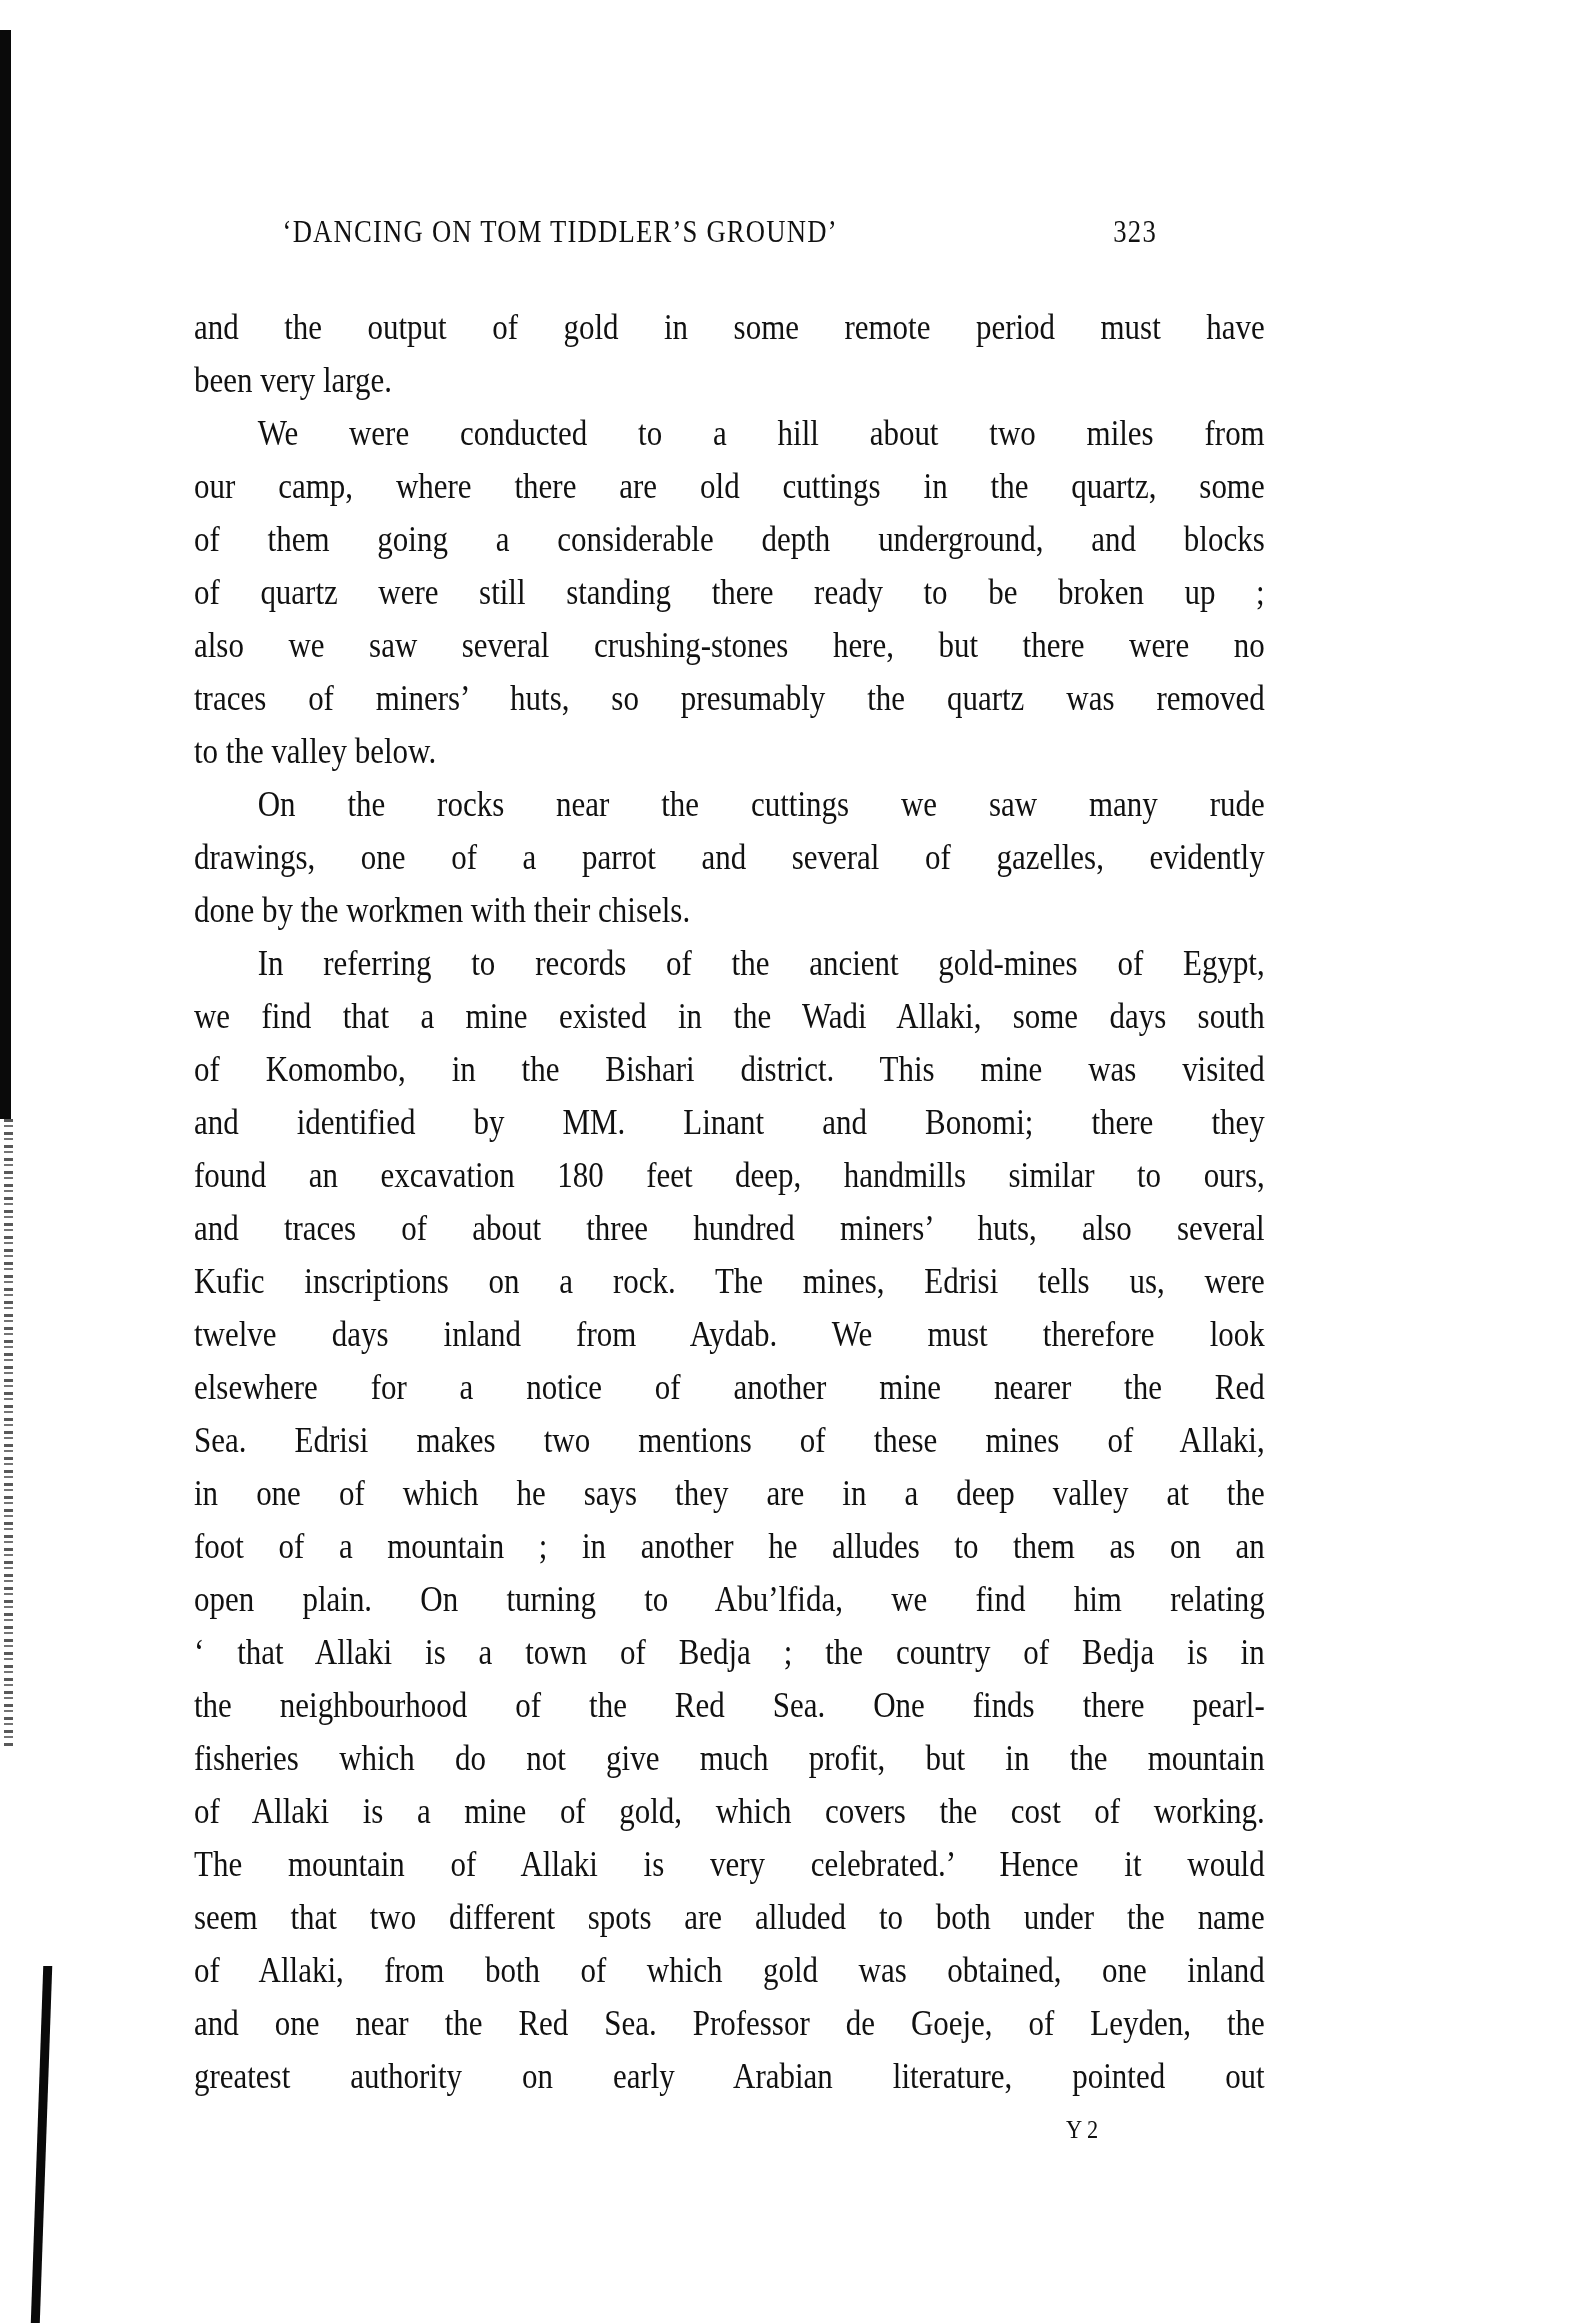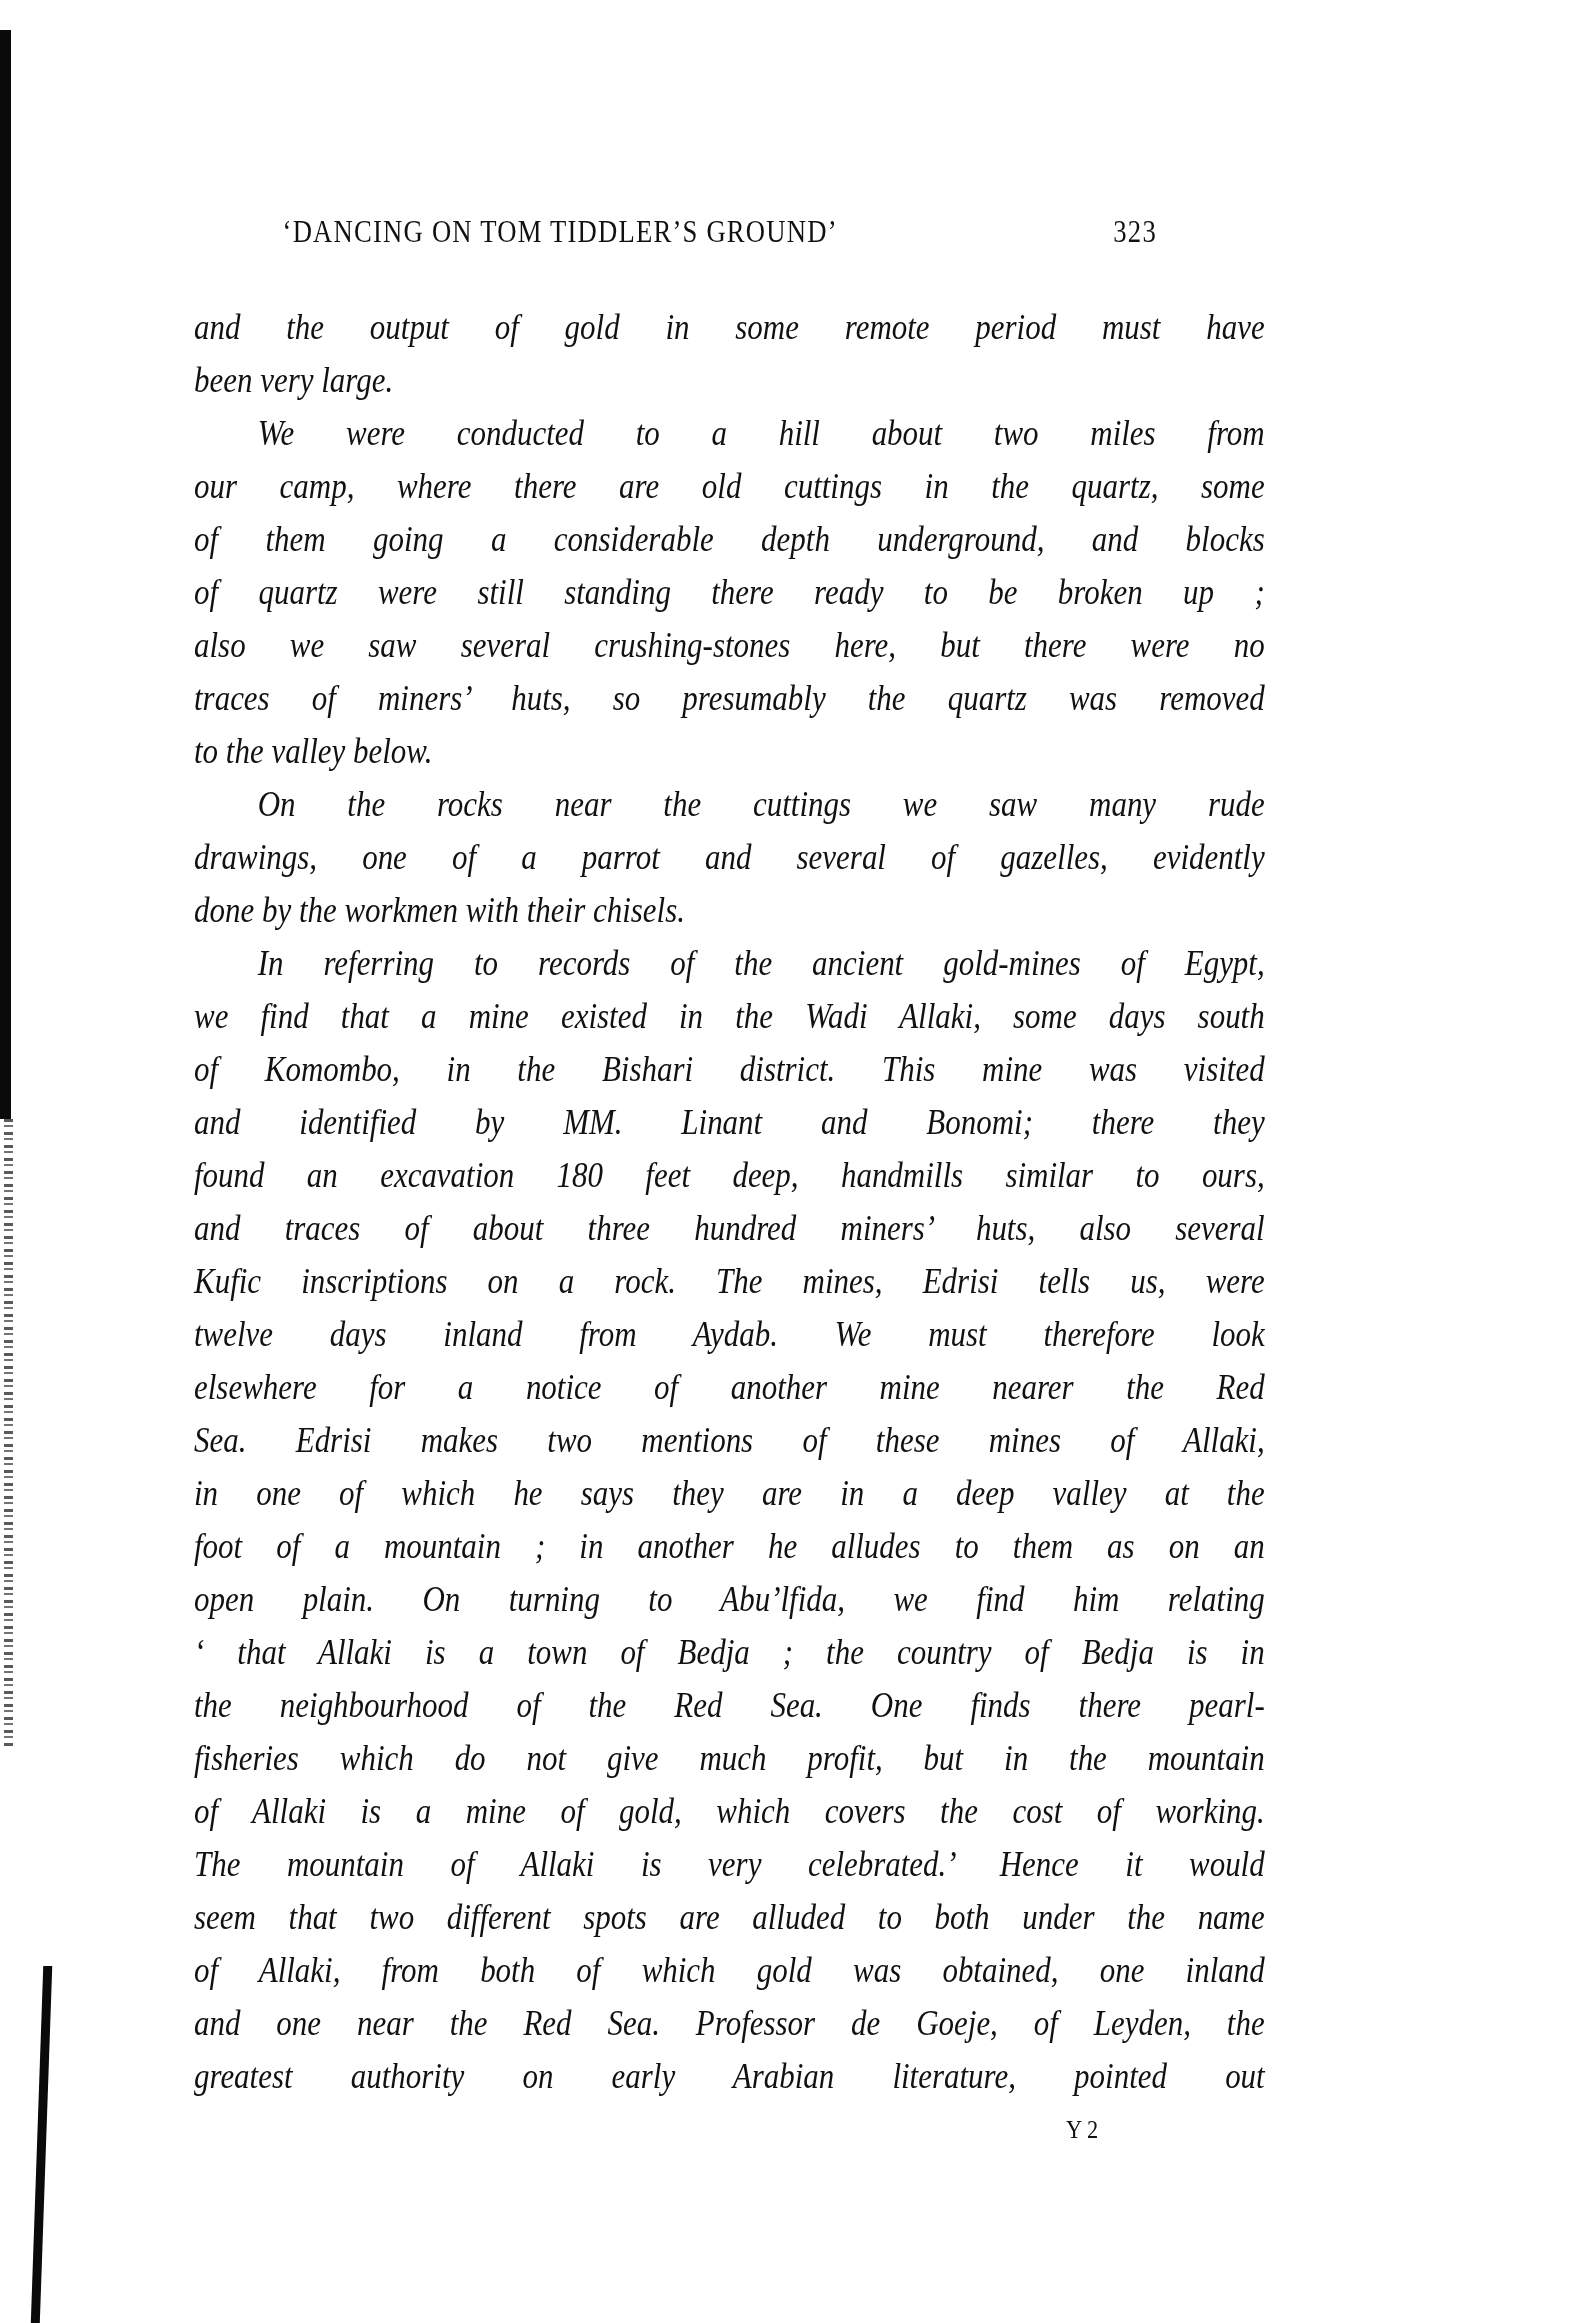--- a/index.html
+++ b/index.html
@@ -5,21 +5,21 @@
     html, body { margin: 0; padding: 0; background: #ffffff; }
     body { width: 1570px; height: 2324px; position: relative; overflow: hidden; font-family: "Liberation Serif", "DejaVu Serif", serif; color: #111; }
     .edge-bar { position: absolute; left: 0; top: 29.5px; width: 11px; height: 1089px; background: #0a0a0a; }
     .edge-speckle { position: absolute; left: 3.7px; top: 1119px; width: 9.2px; height: 628px;
       background: repeating-linear-gradient(180deg, #222 0 2.8px, transparent 2.8px 6.5px, #444 6.5px 8.3px, transparent 8.3px 13px); opacity: .75; }
     .edge-bar-lower { position: absolute; left: 37px; top: 1966px; width: 9.2px; height: 358px; background: #0a0a0a; transform: skewX(-2deg); }
     .page { position: absolute; left: 194px; top: 0; width: 1071px; }
     .running-head { position: absolute; top: 214px; left: 0; width: 1071px; height: 42px; font-size: 31px; letter-spacing: 1.4px; transform: scaleX(.86); transform-origin: left; white-space: nowrap; }
     .running-head .title { position: absolute; left: 103px; }
     .running-head .folio { position: absolute; left: 1069px; }
-    .body { position: absolute; top: 301px; left: 0; width: 1071px; font-style: italic; }
+    .body { position: absolute; top: 301px; left: 0; width: 1071px; }
     .line { height: 53px; line-height: 53px; font-size: 36px; white-space: nowrap; text-align: justify; text-align-last: justify; transform: scaleX(.86); transform-origin: left; width: 1245px; }
     .line.last { text-align-last: left; }
     .line.indent { padding-left: 74px; width: 1171px; }
     .signature { position: absolute; top: 2115px; left: 1066px; font-size: 26px; transform: scaleX(.86); transform-origin: left; white-space: nowrap; }
   </style>
 </head>
 <body>
 
 <div class="edge-bar"></div>
 <div class="edge-speckle"></div>

